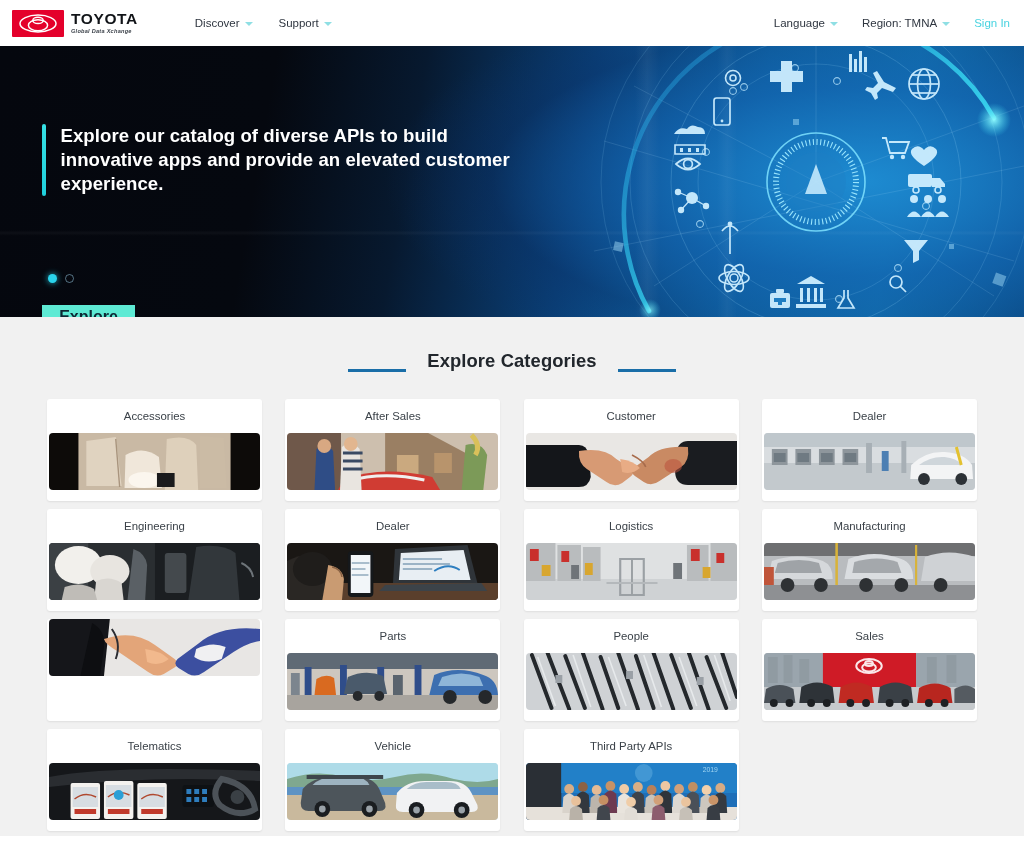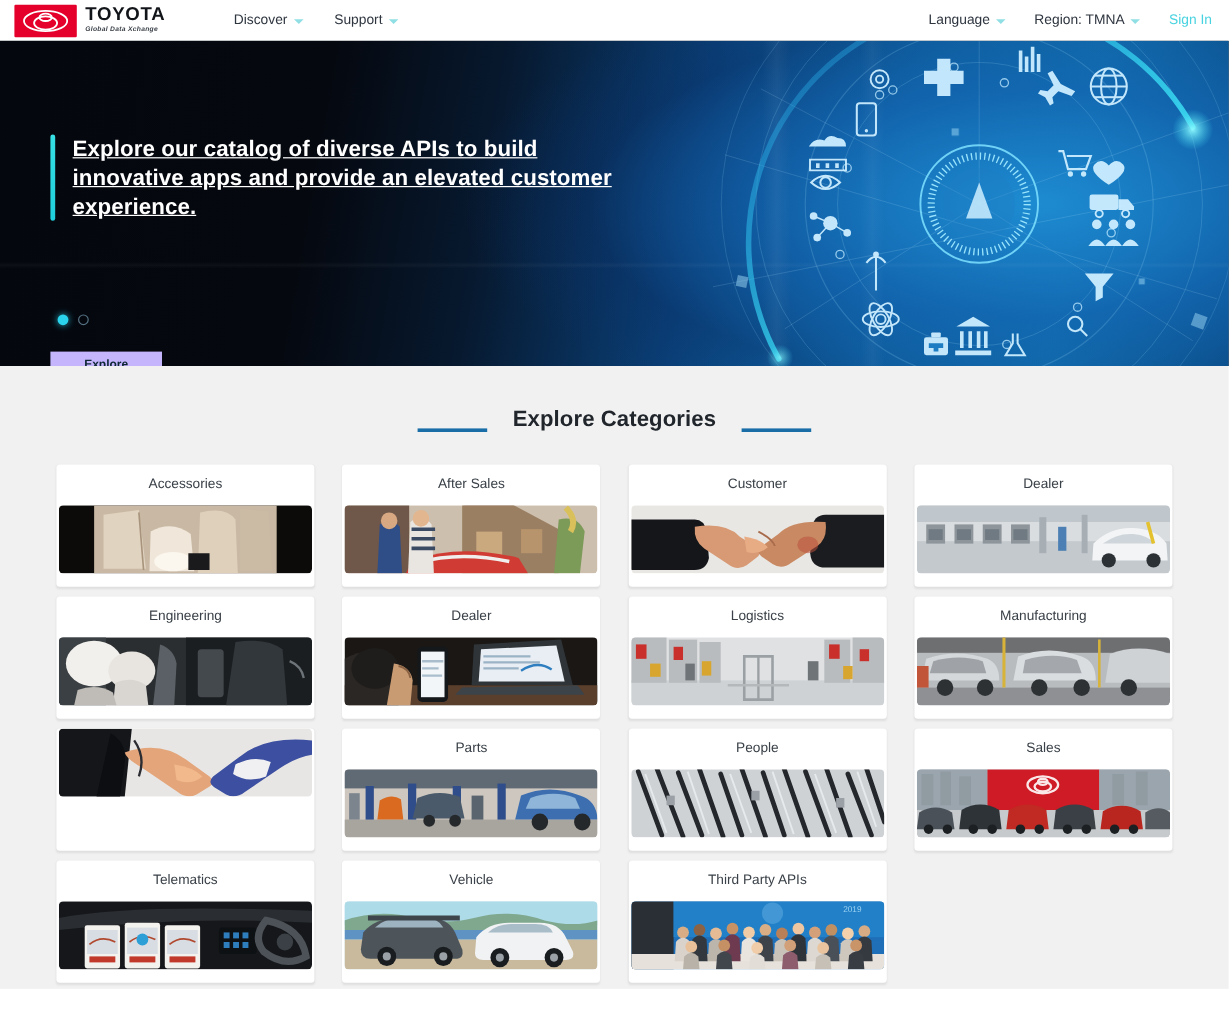--- a/index.html
+++ b/index.html
@@ -5,21 +5,21 @@
   * { box-sizing: border-box; margin: 0; padding: 0; }
   html, body {
     width: 1024px; height: 853px;
     background: #ffffff;
     font-family: "Liberation Sans", sans-serif;
     overflow: hidden;
   }
 
   
   .navbar {
-    height: 34px;
+    height: 46px;
     background: #ffffff;
     display: flex;
     align-items: center;
     padding: 0 14px 0 12px;
     position: relative;
   }
   .brand { display: flex; align-items: center; gap: 7px; }
   .brand-mark {
     width: 52px; height: 27px;
     background: #e4002b;
@@ -88,34 +88,33 @@
     background: linear-gradient(180deg, #36e0e4, #1fcfdc);
     border-radius: 2px;
   }
   .hero-text {
     color: #ffffff;
     font-size: 18.6px;
     font-weight: bold;
     line-height: 1.29;
     max-width: 452px;
     letter-spacing: 0.06px;
-    text-decoration: underline;
   }
 
   .dots { position: absolute; left: 48px; top: 228px; display: flex; gap: 8px; align-items: center; }
   .dot { width: 9px; height: 9px; border-radius: 50%; cursor: pointer; }
   .dot.active { background: #2ad4ec; box-shadow: 0 0 6px rgba(42,212,236,0.85); }
   .dot.idle { background: transparent; border: 1.2px solid rgba(150,200,225,0.55); }
 
   .explore-btn {
     position: absolute; left: 42px; top: 259px;
     width: 93px; height: 23px;
-    background: #c4b5fd;
+    background: #5eead4;
     color: #0d2733;
-    font-size: 10px; font-weight: bold;
+    font-size: 16px; font-weight: bold;
     display: flex; align-items: center; justify-content: center;
     border: none; cursor: pointer;
     font-family: "Liberation Sans", sans-serif;
     text-decoration: underline;
   }
 
   
   .categories {
     background: #f1f1f1;
     padding-top: 33px;

